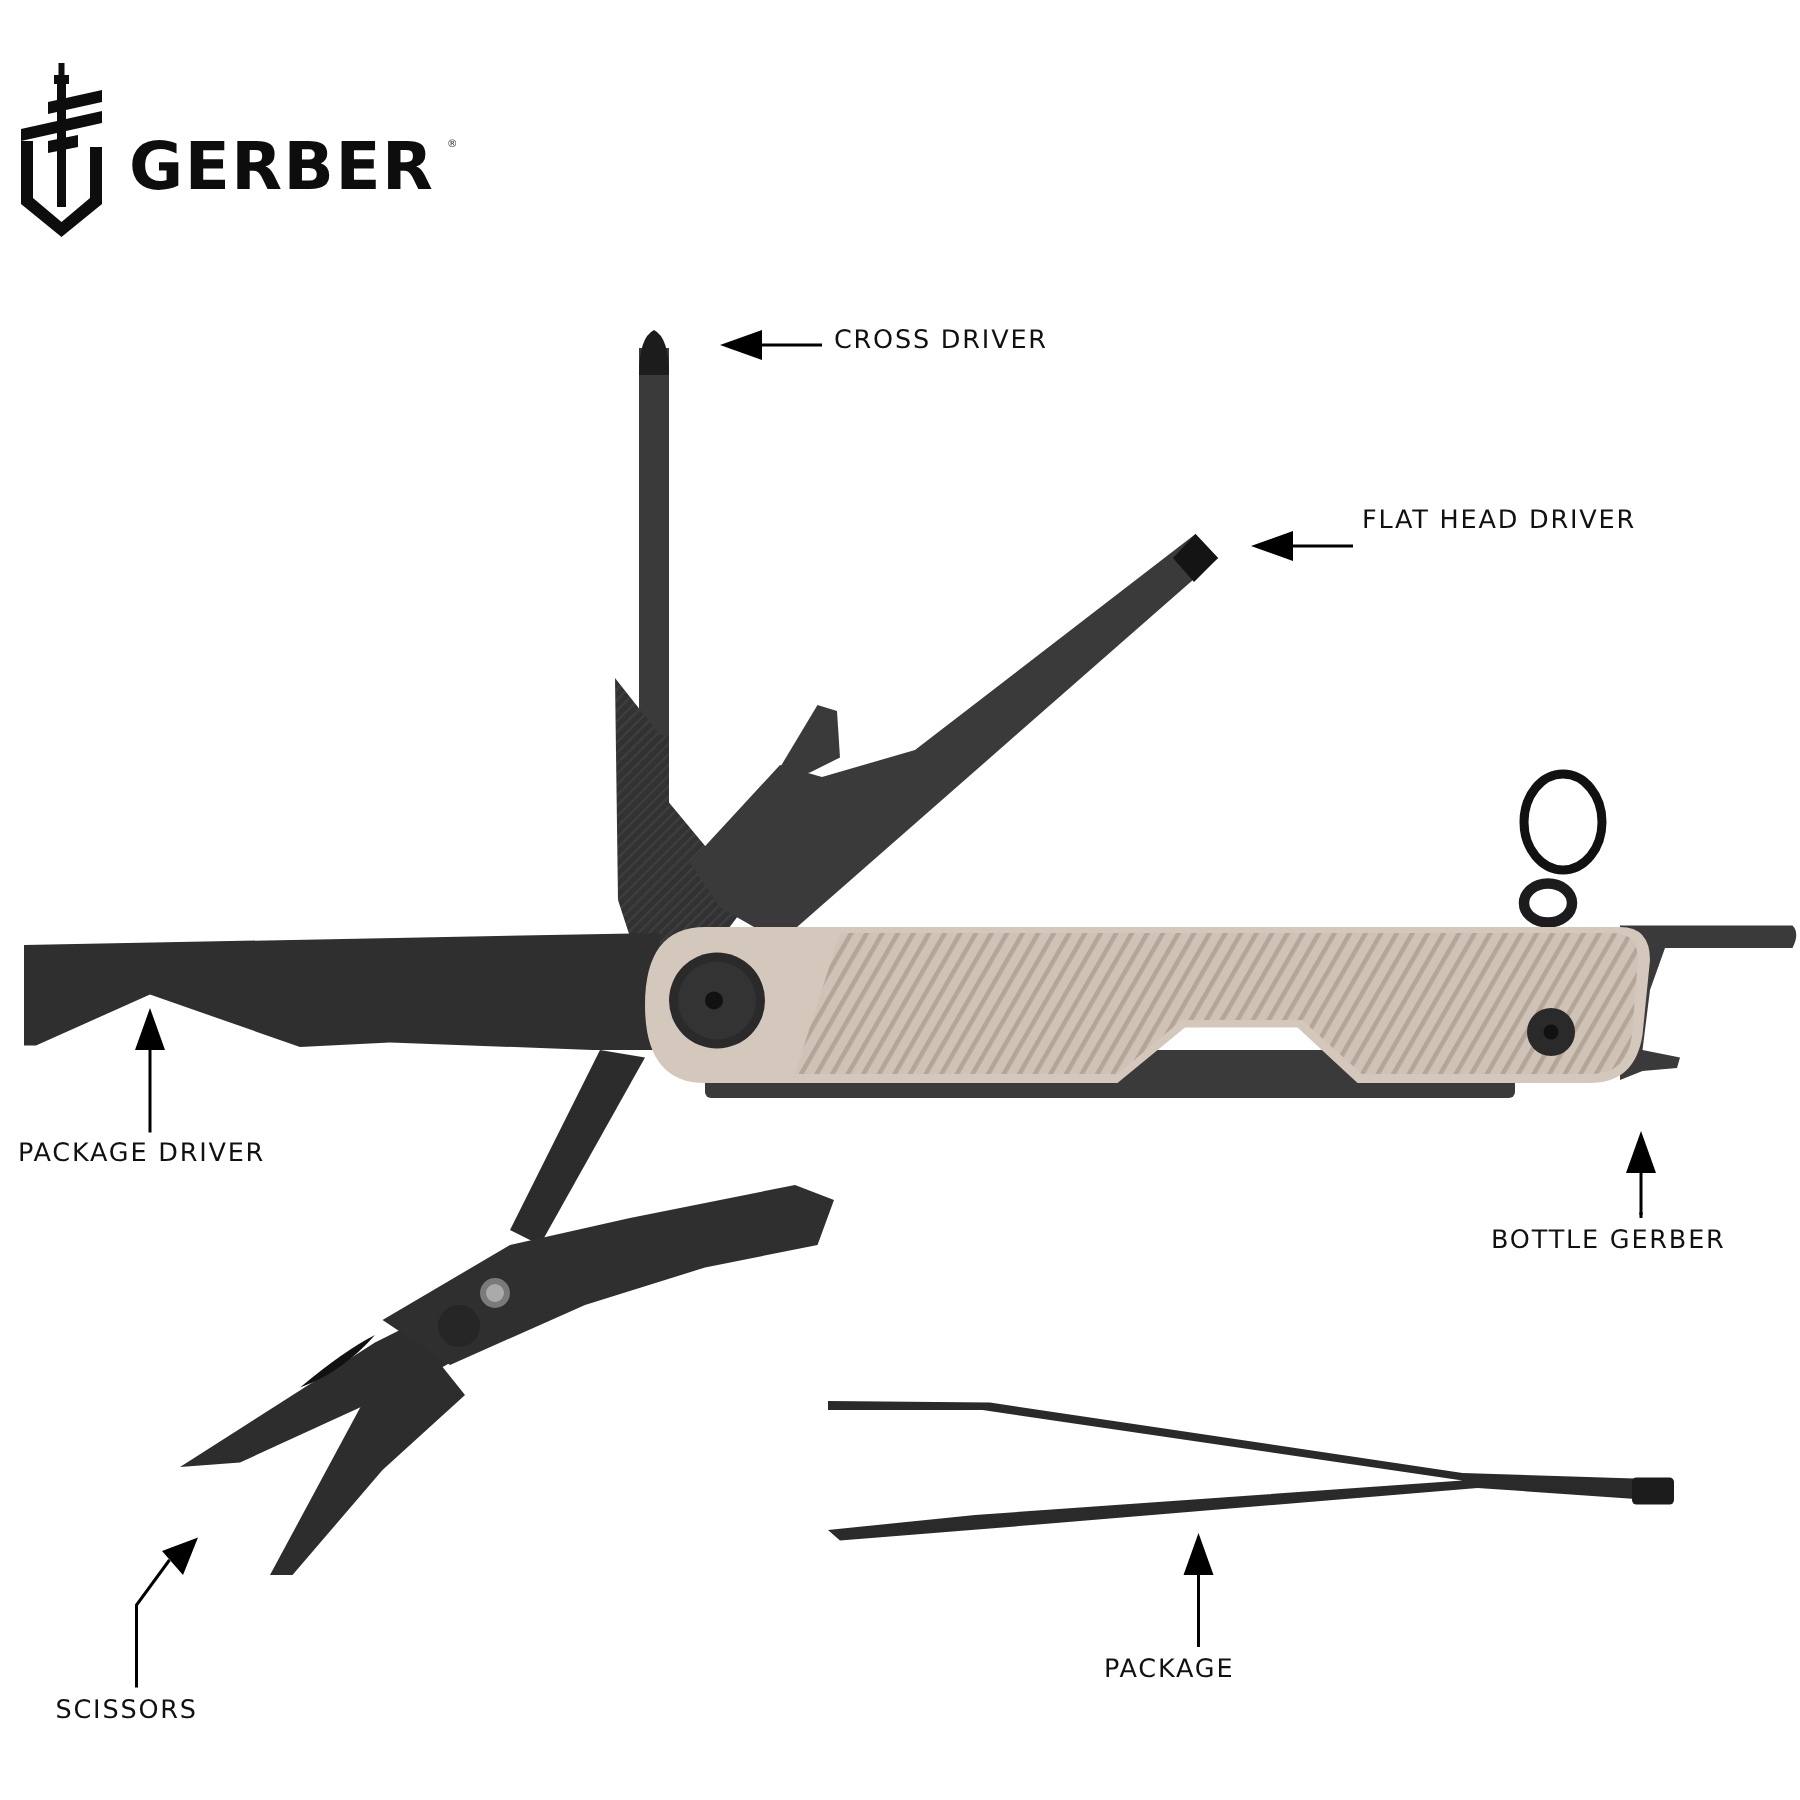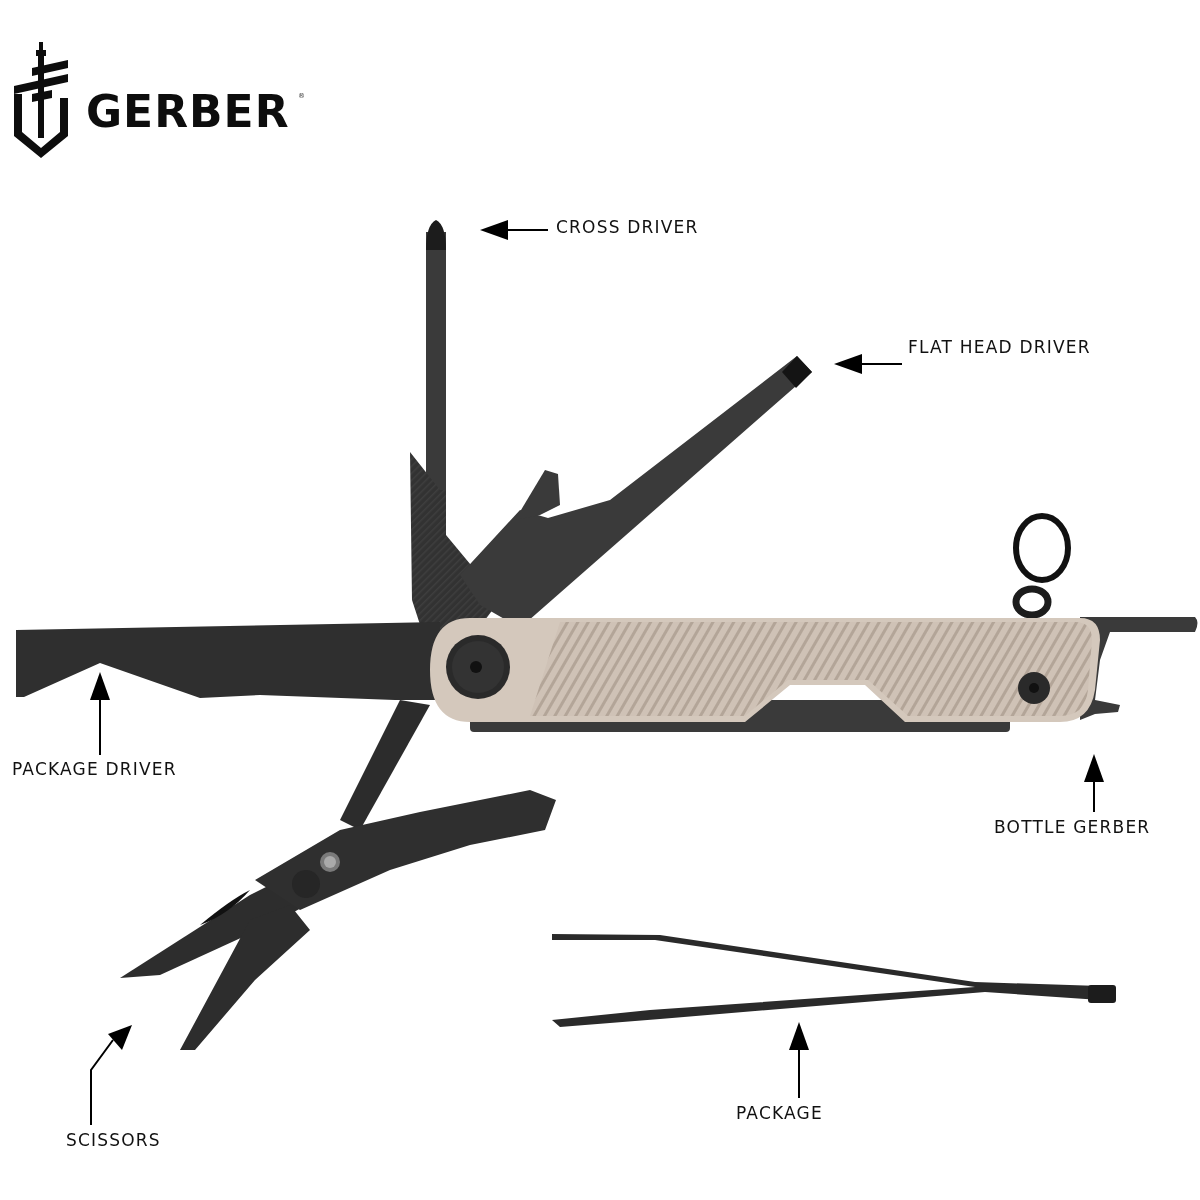--- a/index.html
+++ b/index.html
@@ -110,16 +110,16 @@
 
       <line x1="799" y1="1050" x2="799" y2="1098" stroke-width="2"></line>
       <polygon points="799,1022 789,1050 809,1050" stroke="none"></polygon>
     </g>
   </svg>
 
   <div class="label" style="left:556px;top:219px;">CROSS DRIVER</div>
   <div class="label" style="left:908px;top:339px;">FLAT HEAD DRIVER</div>
   <div class="label" style="left:12px;top:761px;">PACKAGE DRIVER</div>
   <div class="label" style="left:994px;top:819px;">BOTTLE GERBER</div>
-  <div class="label" style="left:37px;top:1132px;margin-left:29px;">SCISSORS</div>
+  <div class="label" style="left:37px;top:1132px;">SCISSORS</div>
   <div class="label" style="left:736px;top:1105px;">PACKAGE</div>
 
 </div>
 
 </body></html>

